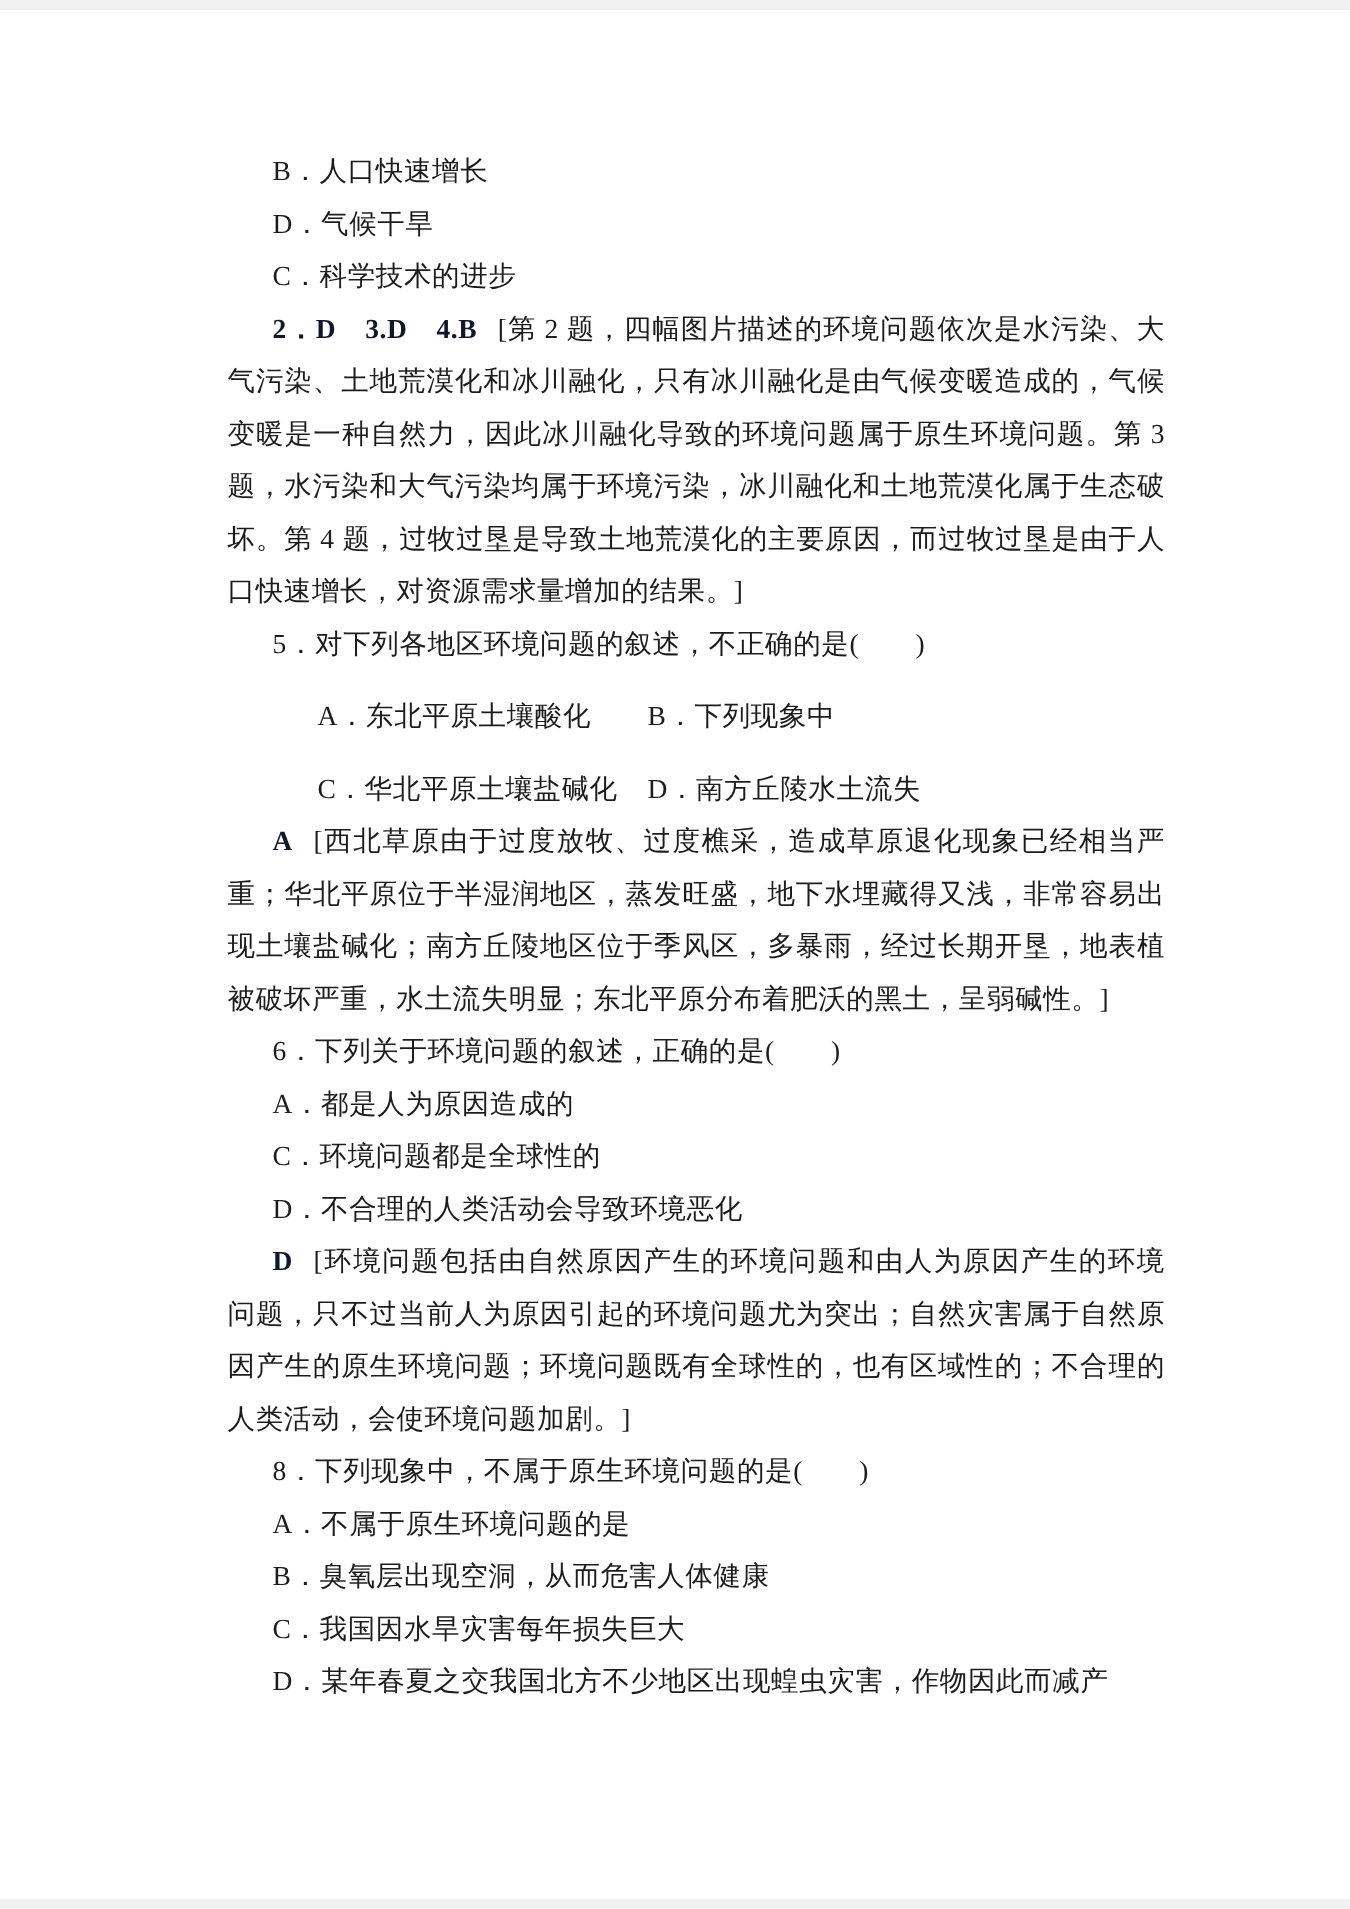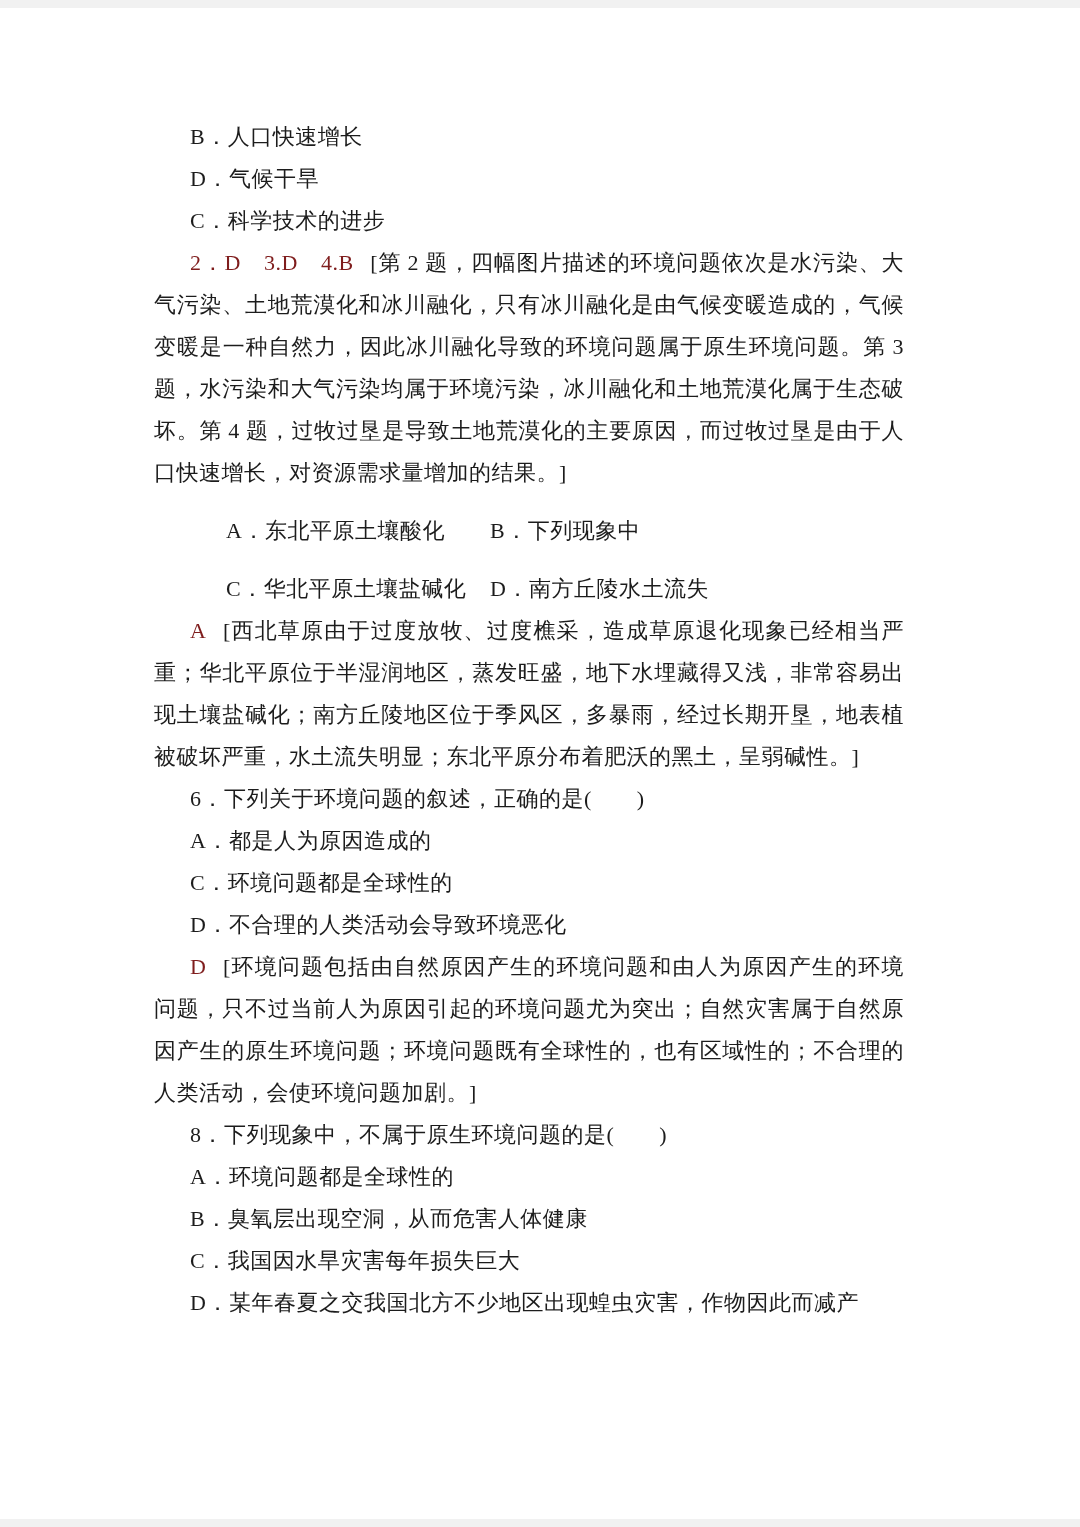--- a/index.html
+++ b/index.html
@@ -12,36 +12,36 @@
     overflow:hidden;
   }
   .page-edge{
     position:absolute;left:0;width:1080px;height:8px;
     background:#f1f1f1;
   }
   .page-edge.top{top:0;}
   .page-edge.bottom{bottom:0;}
   .doc{
     position:absolute;
-    left:154px;top:116px;
+    left:182px;top:116px;
     width:750px;
     font-size:22px;
     line-height:42px;
     letter-spacing:0.5px;
   }
   .doc p{
     margin:0;
     text-indent:36px;
   }
   .doc p.expl{
     text-align:justify;
   }
   .answer-key{
-    color:#7f1d1d;
-    font-weight:normal;
+    color:#0f172a;
+    font-weight:bold;
     margin-right:0.75em;
   }
   .opt-left{
     display:inline-block;
     width:300px;
     margin-top:16px;
   }
   .q{font-weight:500;}
 </style>
 </head>
@@ -51,34 +51,35 @@
 <div class="page-edge bottom"></div>
 
 <div class="doc">
 
   <p>B．人口快速增长</p>
   <p>D．气候干旱</p>
   <p>C．科学技术的进步</p>
 
   <p class="expl"><span class="answer-key">2．D　3.D　4.B</span><span>[第 2 题，四幅图片描述的环境问题依次是水污染、大气污染、土地荒漠化和冰川融化，只有冰川融化是由气候变暖造成的，气候变暖是一种自然力，因此冰川融化导致的环境问题属于原生环境问题。第 3 题，水污染和大气污染均属于环境污染，冰川融化和土地荒漠化属于生态破坏。第 4 题，过牧过垦是导致土地荒漠化的主要原因，而过牧过垦是由于人口快速增长，对资源需求量增加的结果。]</span></p>
 
+  <p class="q">5．对下列各地区环境问题的叙述，不正确的是(　　)</p>
 
   <p><span class="opt-left">A．东北平原土壤酸化</span><span>B．下列现象中</span></p>
   <p><span class="opt-left">C．华北平原土壤盐碱化</span><span>D．南方丘陵水土流失</span></p>
 
   <p class="expl"><span class="answer-key">A</span><span>[西北草原由于过度放牧、过度樵采，造成草原退化现象已经相当严重；华北平原位于半湿润地区，蒸发旺盛，地下水埋藏得又浅，非常容易出现土壤盐碱化；南方丘陵地区位于季风区，多暴雨，经过长期开垦，地表植被破坏严重，水土流失明显；东北平原分布着肥沃的黑土，呈弱碱性。]</span></p>
 
   <p class="q">6．下列关于环境问题的叙述，正确的是(　　)</p>
 
   <p>A．都是人为原因造成的</p>
   <p>C．环境问题都是全球性的</p>
   <p>D．不合理的人类活动会导致环境恶化</p>
 
   <p class="expl"><span class="answer-key">D</span><span>[环境问题包括由自然原因产生的环境问题和由人为原因产生的环境问题，只不过当前人为原因引起的环境问题尤为突出；自然灾害属于自然原因产生的原生环境问题；环境问题既有全球性的，也有区域性的；不合理的人类活动，会使环境问题加剧。]</span></p>
 
   <p class="q">8．下列现象中，不属于原生环境问题的是(　　)</p>
 
-  <p>A．环境问题都是全球性的</p>
+  <p>A．不属于原生环境问题的是</p>
   <p>B．臭氧层出现空洞，从而危害人体健康</p>
   <p>C．我国因水旱灾害每年损失巨大</p>
   <p>D．某年春夏之交我国北方不少地区出现蝗虫灾害，作物因此而减产</p>
 
 </div>
 
 </body></html>

